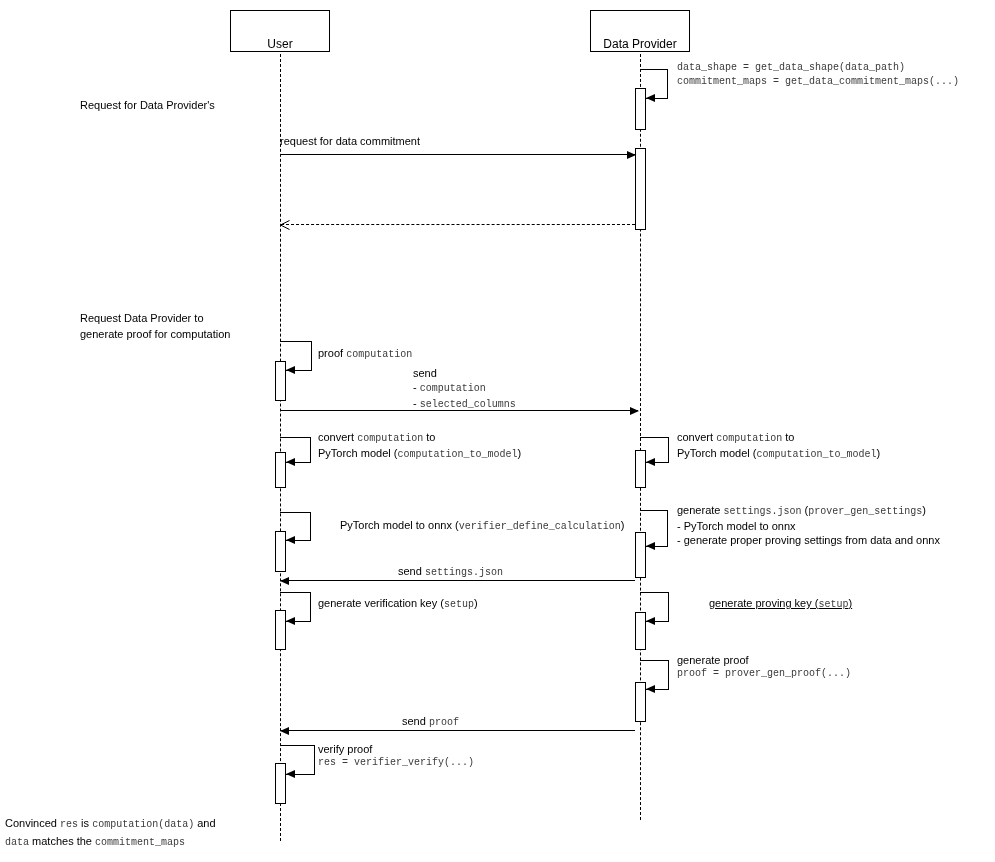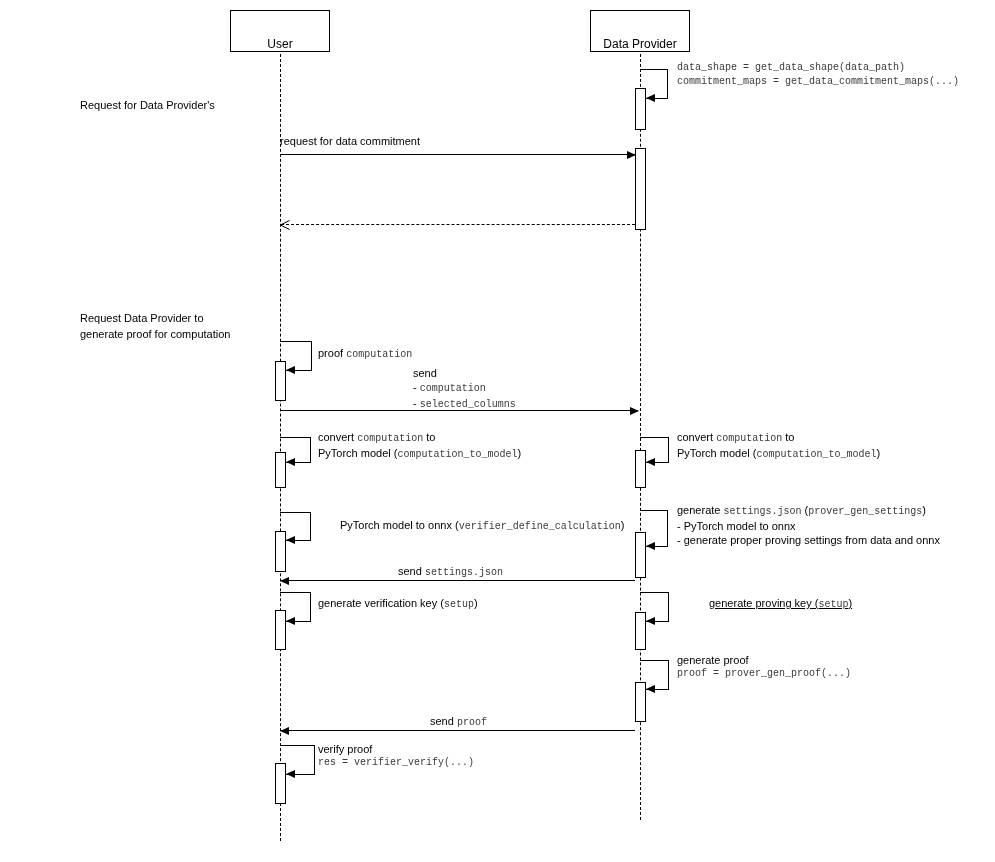--- a/index.html
+++ b/index.html
@@ -116,32 +116,36 @@
       <span class="ah-l"></span>
     </div>
 
   <div class="lbl center lh16" style="left:80px;top:97px;width:220px;">
     <div>Request for Data Provider's</div>
   </div>
   <div class="lbl center lh16" style="left:80px;top:310px;width:220px;">
     <div>Request Data Provider to</div>
     <div>generate proof for computation</div>
   </div>
+  <div class="lbl center lh16" style="left:5px;top:815px;width:268px;">
+    <div><span>Convinced </span><span class="mono">res</span><span> is </span><span class="mono">computation(data)</span><span> and</span></div>
+    <div><span class="mono">data</span><span> matches the </span><span class="mono">commitment_maps</span></div>
+  </div>
 
   <div class="lbl center" style="left:280px;top:134px;width:355px;">request for data commitment</div>
 
 
   <div class="lbl" style="left:413px;top:366px;">
     <div>send</div>
     <div><span>- </span><span class="mono">computation</span></div>
     <div><span>- </span><span class="mono">selected_columns</span></div>
   </div>
 
   <div class="lbl" style="left:398px;top:564px;"><span>send </span><span class="mono">settings.json</span></div>
-  <div class="lbl" style="left:402px;top:714px;margin-left:28px;"><span>send </span><span class="mono">proof</span></div>
+  <div class="lbl" style="left:402px;top:714px;"><span>send </span><span class="mono">proof</span></div>
 
   <div class="lbl" style="left:677px;top:61px;">
     <div class="mono">data_shape = get_data_shape(data_path)</div>
     <div class="mono">commitment_maps = get_data_commitment_maps(...)</div>
   </div>
 
   <div class="lbl" style="left:318px;top:346px;"><span>proof </span><span class="mono">computation</span></div>
 
   <div class="lbl" style="left:318px;top:430px;">
     <div><span>convert </span><span class="mono">computation</span><span> to</span></div>

